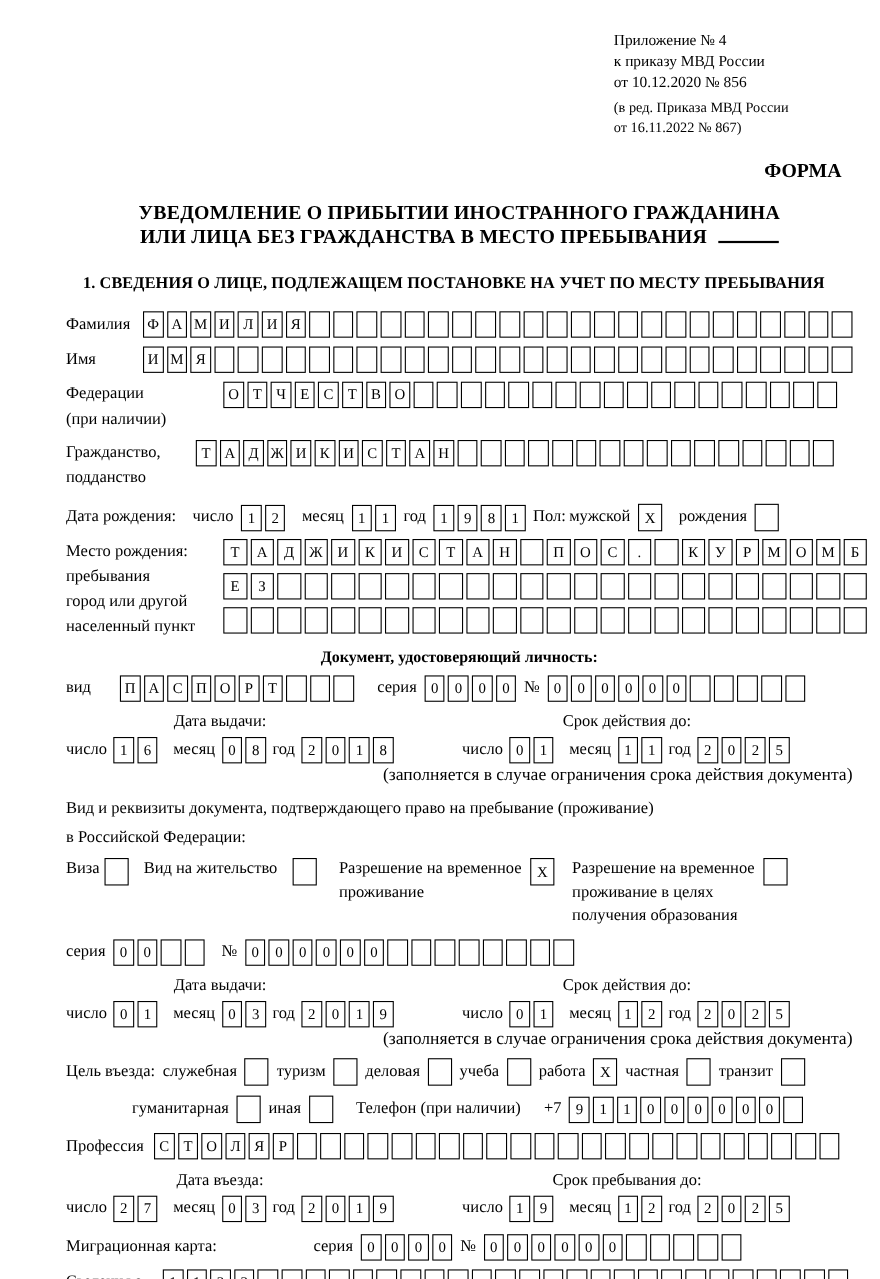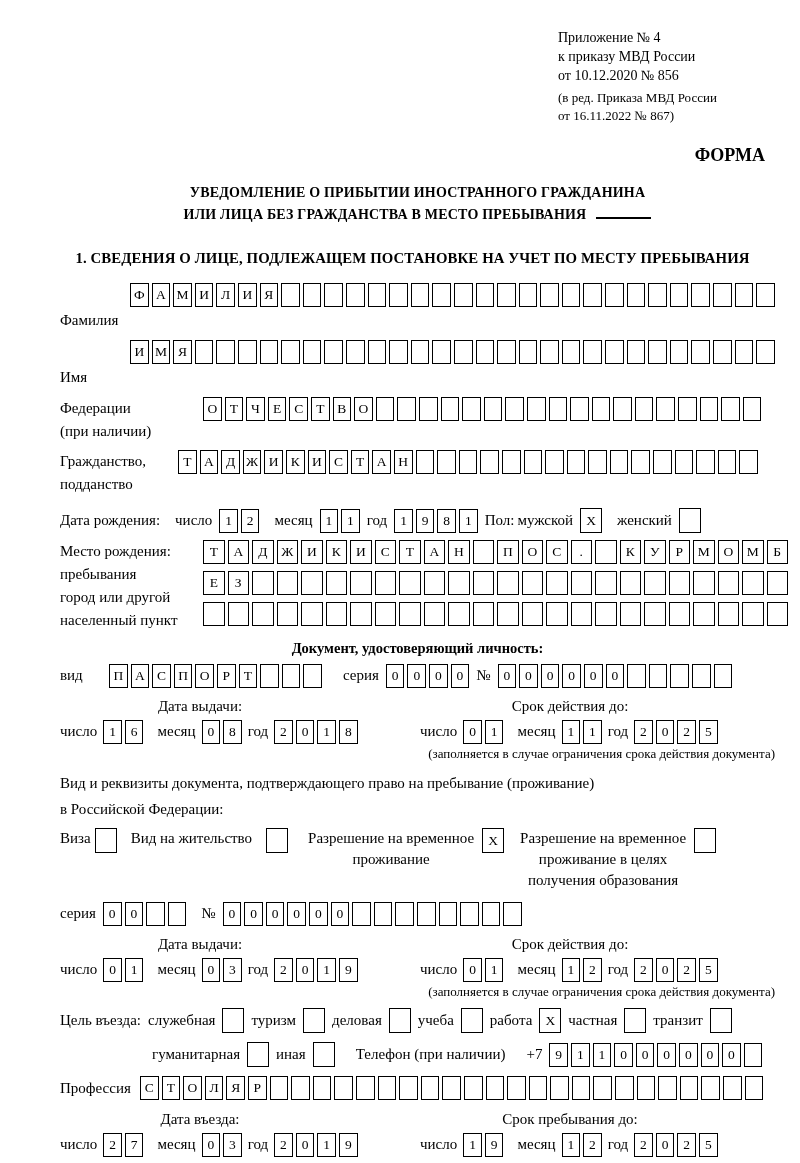--- a/index.html
+++ b/index.html
@@ -10,29 +10,29 @@
   }
   .page { padding:28px 25px 10px 60px; }
 
   
   .appendix { margin-left:498px; font-size:14px; line-height:19px; }
   .appendix .amend { font-size:13px; line-height:18px; }
   .appendix .amend.first { margin-top:4px; }
   .forma { text-align:right; font-weight:bold; margin:20px 10px 0 0; font-size:18px; }
 
   
-  .title { text-align:center; font-weight:bold; font-size:14px; line-height:22px; margin-top:16px; letter-spacing:.2px; }
+  .title { text-align:center; font-weight:bold; font-size:18px; line-height:22px; margin-top:16px; letter-spacing:.2px; }
   .title-underline { display:inline-block; width:55px; border-bottom:2px solid #000; margin-left:10px; height:14px; }
   .sect { text-align:center; font-weight:bold; font-size:14.8px; margin:24px 0 16px -10px; letter-spacing:.1px; }
 
   
   .row { display:flex; align-items:flex-start; margin-bottom:7px; }
   .lbl { line-height:25px; }
   .lbl2 div { line-height:23px; }
-  .w70 { width:70px; flex:none;margin-top:25px; }
+  .w70 { width:70px; flex:none; }
   .w118 { width:118px; flex:none; }
   .w143 { width:143px; flex:none; }
   .w88 { width:88px; flex:none; font-size:14.5px; }
   .ml8 { margin-left:8px; } .ml14 { margin-left:14px; }
 
   
   .cells { display:inline-flex; gap:3px; vertical-align:middle; flex:none; }
   .cell {
     width:18.6px; height:24px; border:1.7px solid #000; flex:none;
     display:inline-flex; align-items:center; justify-content:center;
@@ -42,33 +42,33 @@
   .cells.box1 .cell { width:22px; height:25px; }
 
   
   .daterow { display:flex; margin-bottom:2px; }
   .dg-left { width:360px; flex:none; }
   .dg-right { flex:1; }
   .dg-title { text-align:center; line-height:22px; }
   .dg-left .dg-title { padding-right:80px; }
   .dg-right .dg-title { padding-right:55px; }
   .dg-line { display:flex; align-items:center; gap:6px; margin-top:2px; }
-  .note-right { text-align:right; font-size:13px; margin:2px 0 8px 0; }
+  .note-right { text-align:right; font-size:16px; margin:2px 0 8px 0; }
 
   .center-bold { text-align:center; font-weight:bold; font-size:14.5px; margin:4px 0 6px 0; }
   .intro { line-height:26px; }
 
   
   .opt-row { display:flex; align-items:flex-start; margin:6px 0 10px 0; }
   .opt { display:flex; align-items:flex-start; }
-  .opt .olines { text-align:center; line-height:21px; }
+  .opt .olines { text-align:left; line-height:21px; }
   .opt .cells { margin-left:8px; margin-top:0; }
 
   .purpose-row { display:flex; align-items:flex-end; gap:7px; margin-bottom:9px; flex-wrap:nowrap; }
-  .indent60 { margin-left:92px; }
+  .indent60 { margin-left:60px; }
 
   .bp-rows .cells { margin-bottom:7px; }
 </style>
 </head>
 <body>
 
 <div class="page">
 
   <div class="appendix">
     <div>Приложение № 4</div>
@@ -247,21 +247,21 @@
         <span class="cell">1</span>
         <span class="cell">9</span>
         <span class="cell">8</span>
         <span class="cell">1</span>
       </span>
     <span class="lbl">Пол:</span>
     <span class="lbl" style="margin-left:-4px">мужской</span>
     <span class="cells box1">
         <span class="cell">X</span>
       </span>
-    <span class="lbl ml8">женский</span>
+    <span class="lbl ml8">рождения</span>
     <span class="cells box1">
         <span class="cell"></span>
       </span>
   </div>
 
   <div class="row">
     <div class="lbl2 w143">
       <div>Место рождения:</div>
       <div>пребывания</div>
       <div>город или другой</div>

